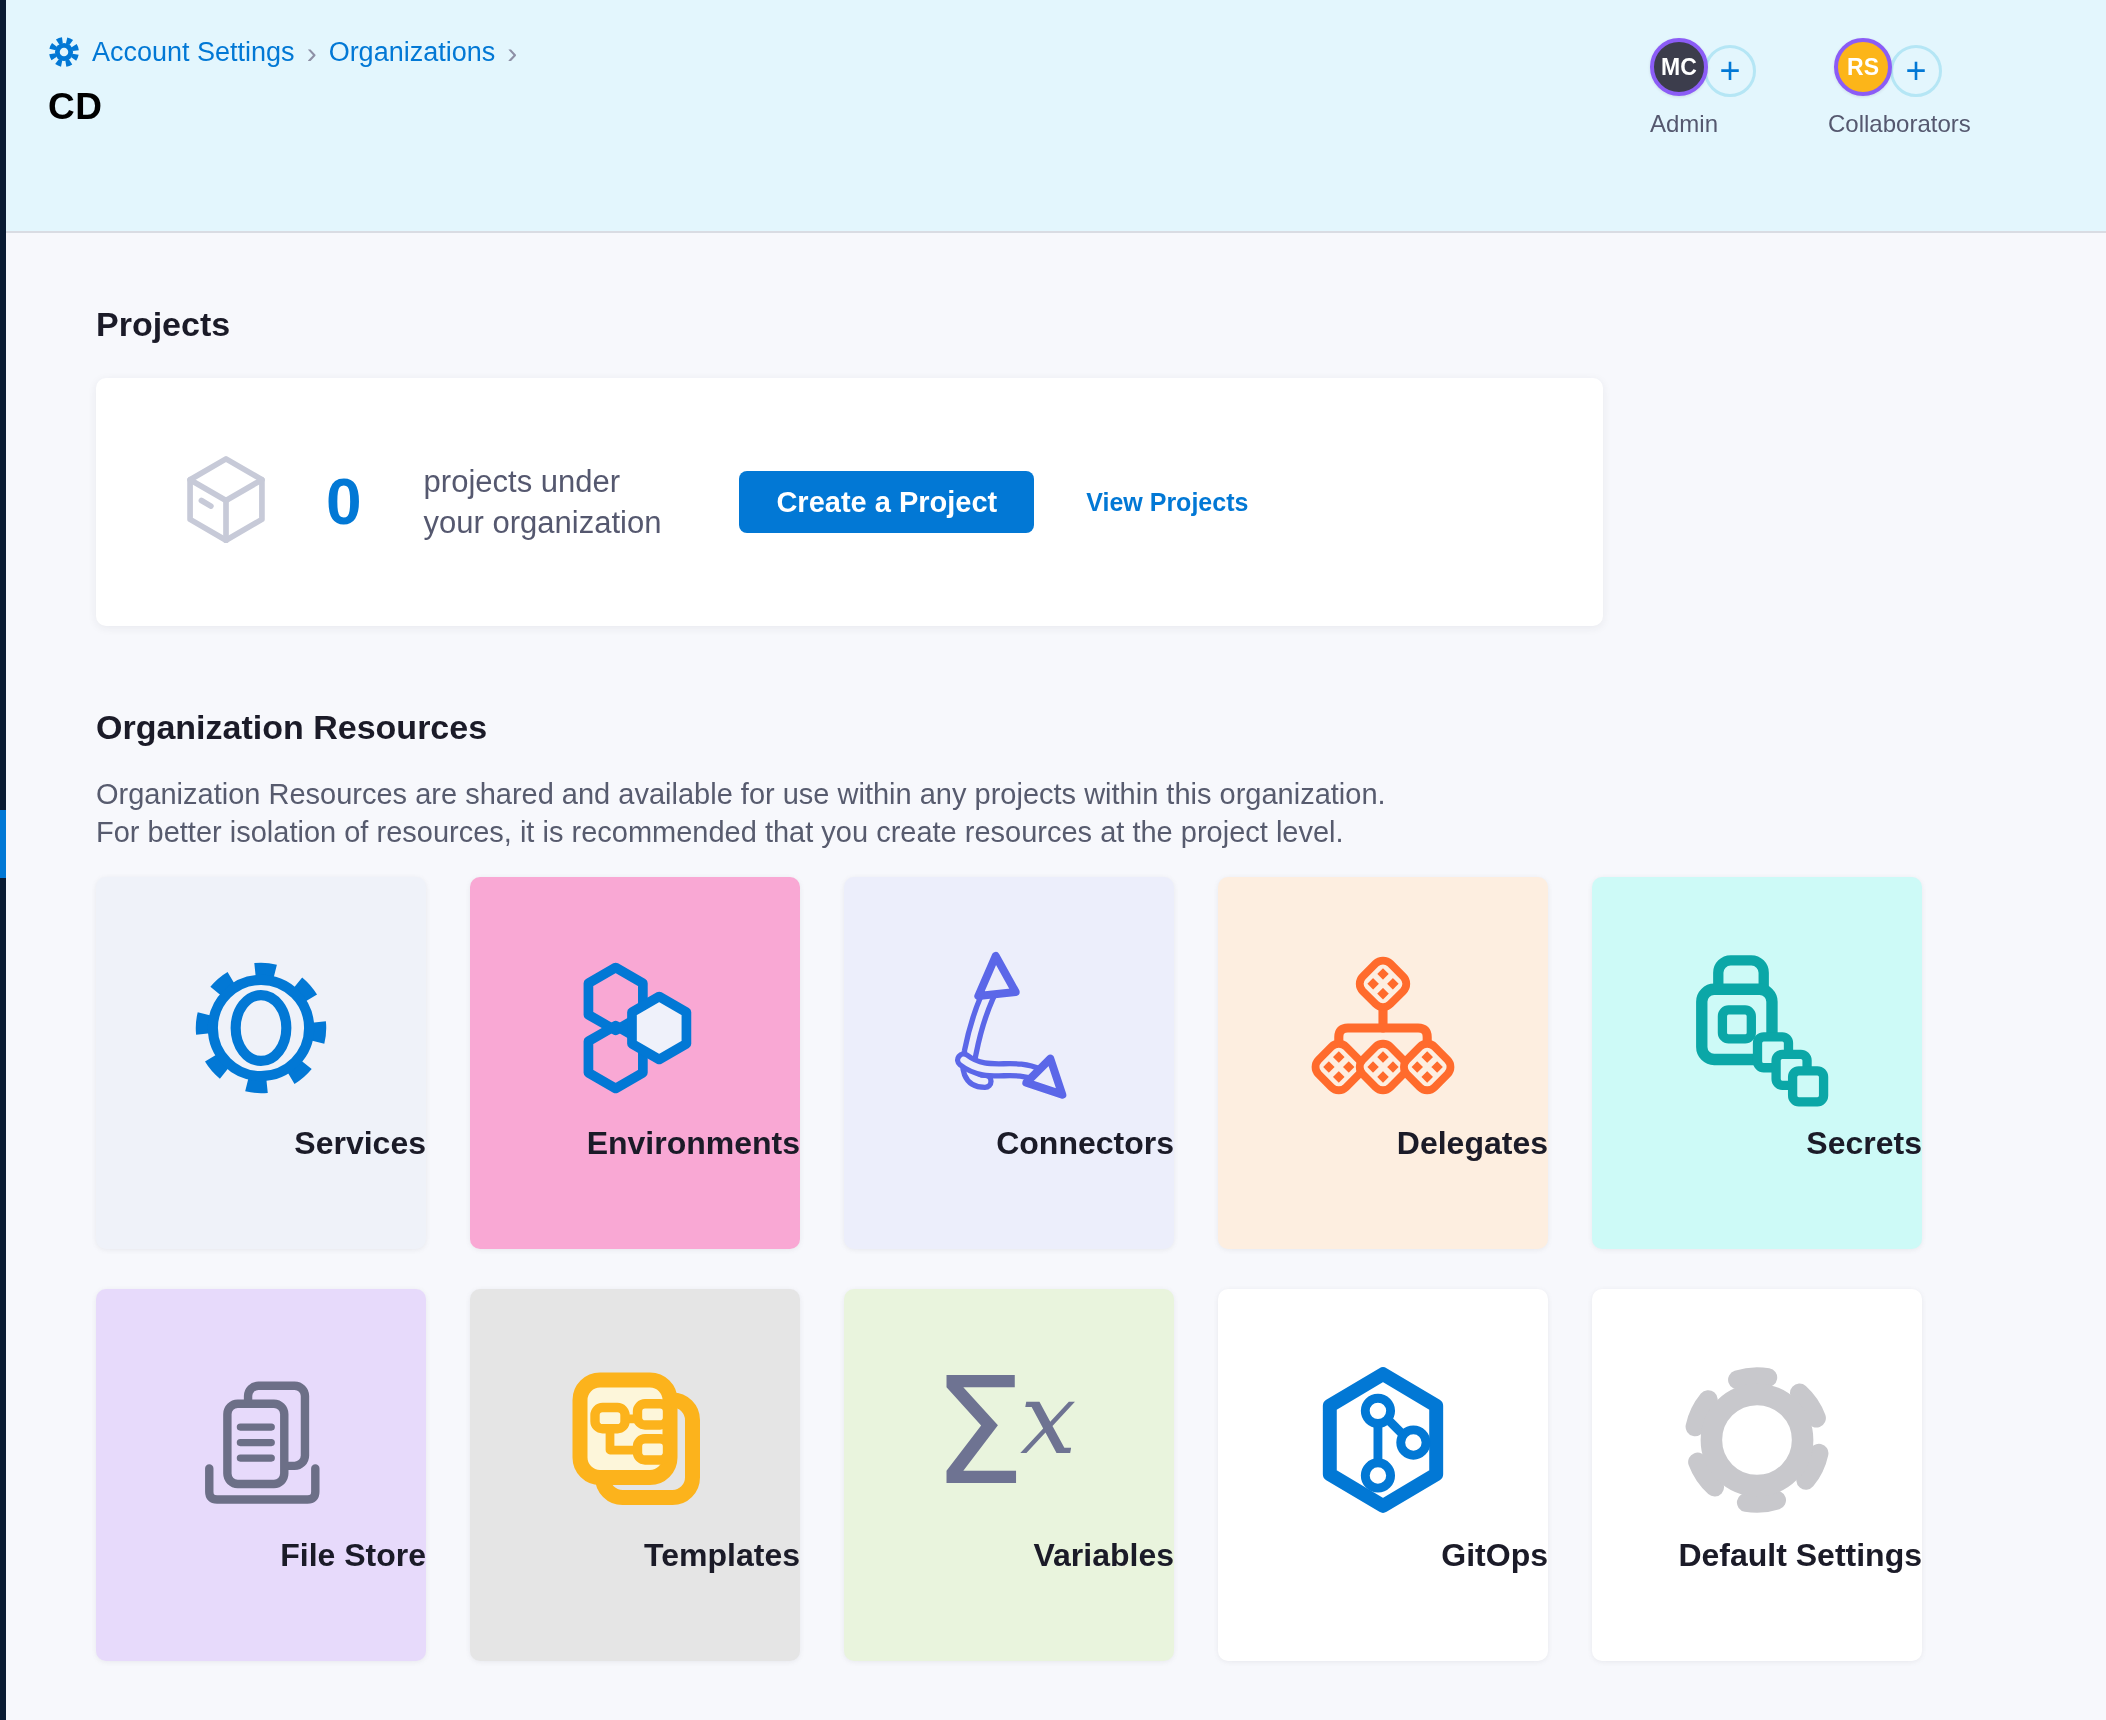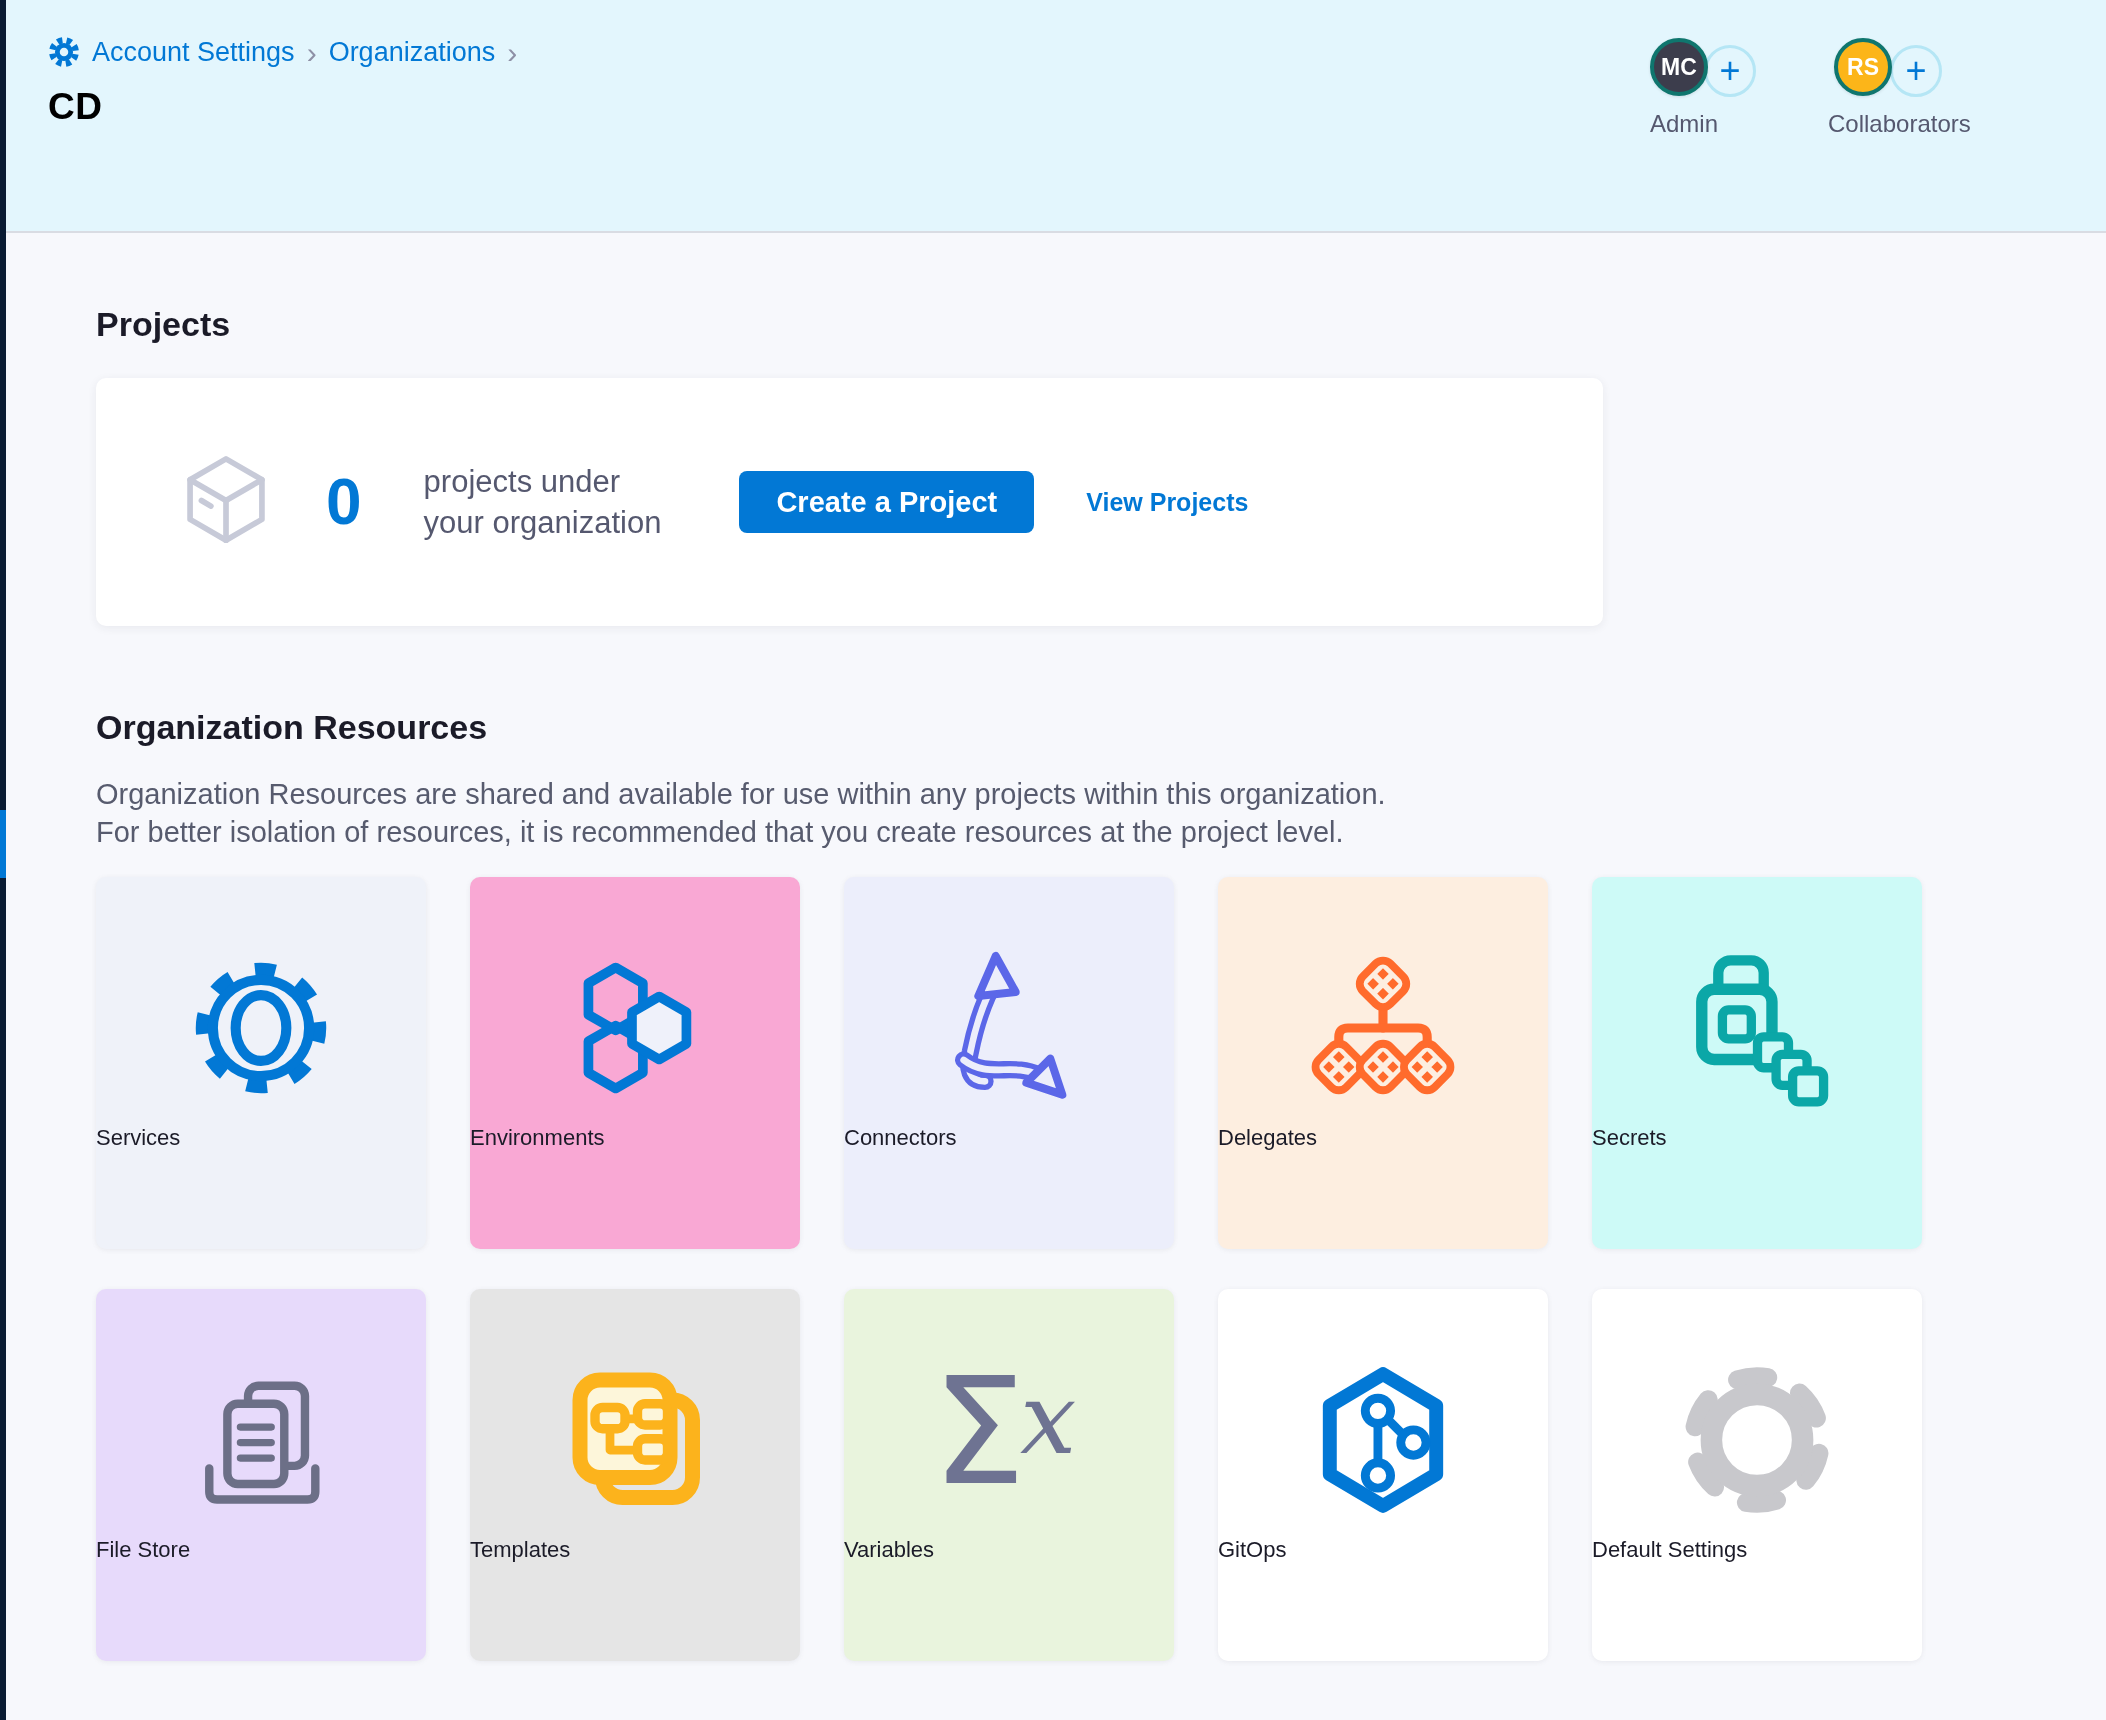--- a/index.html
+++ b/index.html
@@ -47,21 +47,21 @@
   .plus-badge {
     position: absolute; top: 7px; width: 52px; height: 52px; border-radius: 50%;
     border: 3px solid #b5e6f5; color: #0278d5; font-size: 36px; font-weight: 400;
     display: flex; align-items: center; justify-content: center; cursor: pointer;
     line-height: 1;
   }
   .person.admin .plus-badge { left: 54px; }
   .person.collab .plus-badge { left: 62px; }
   .avatar {
     position: absolute; top: 0; width: 58px; height: 58px; border-radius: 50%;
-    border: 4px solid #0f766e; display: flex; align-items: center; justify-content: center;
+    border: 4px solid #8b5cf6; display: flex; align-items: center; justify-content: center;
     color: #fff; font-size: 23px; font-weight: 700; cursor: pointer;
     box-shadow: 0 1px 3px rgba(40,41,61,.12);
   }
   .person.admin .avatar { left: 0; background: #3c3d4c; }
   .person.collab .avatar { left: 6px; background: #fcb519; }
   .person-label {
     position: absolute; top: 72px; left: 0; width: 100%;
     font-size: 24px; color: #55586f;
   }
 
@@ -106,21 +106,21 @@
   .res-card {
     position: relative; border-radius: 10px; cursor: pointer;
     box-shadow: 0 1px 5px rgba(96,97,112,.10);
   }
   .res-card .icon-box {
     position: absolute; left: 0; top: 58px; width: 100%; height: 185px;
     display: flex; align-items: center; justify-content: center;
   }
   .res-card .card-label {
     position: absolute; left: 0; top: 248px; width: 100%;
-    text-align: left; font-size: 22px; font-weight: 400; color: #1b1b28;
+    text-align: right; font-size: 32px; font-weight: 700; color: #1b1b28;
   }
   .res-card svg { display: block; }
 
   
   .var-glyph { position: relative; width: 170px; height: 170px; }
   .var-glyph .sigma {
     position: absolute; left: 8px; top: -8px;
     font-family: "DejaVu Sans", sans-serif; font-size: 148px; font-weight: 500;
     color: #6e7392; line-height: 170px;
   }

